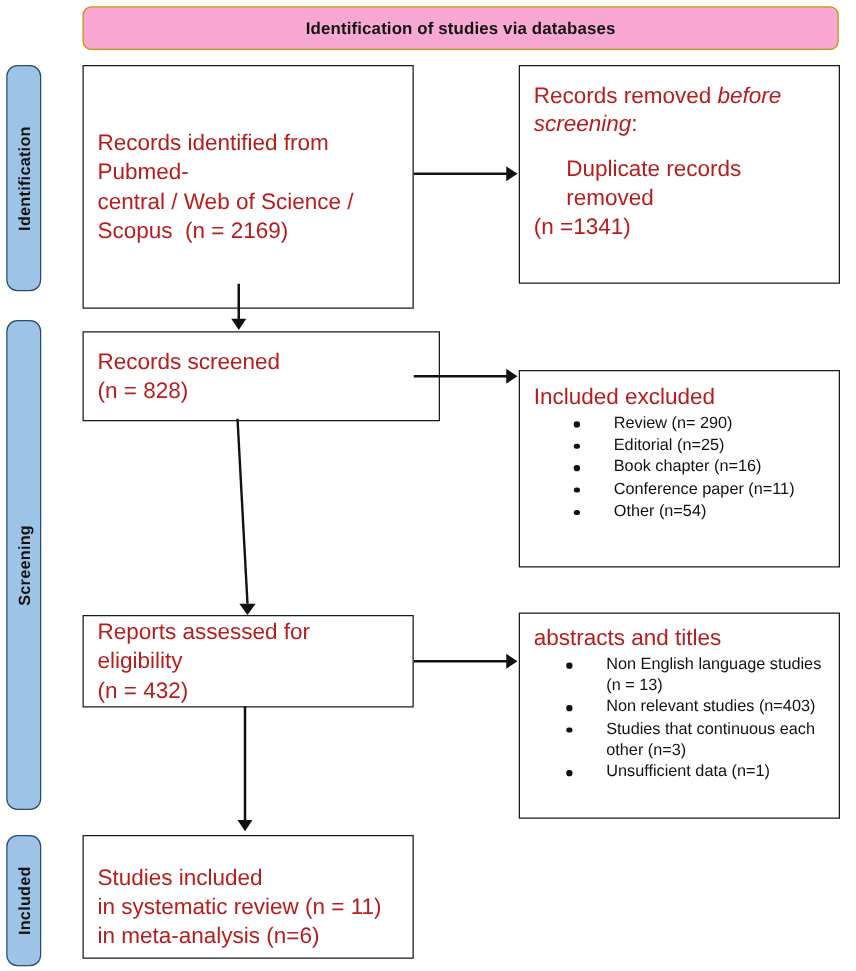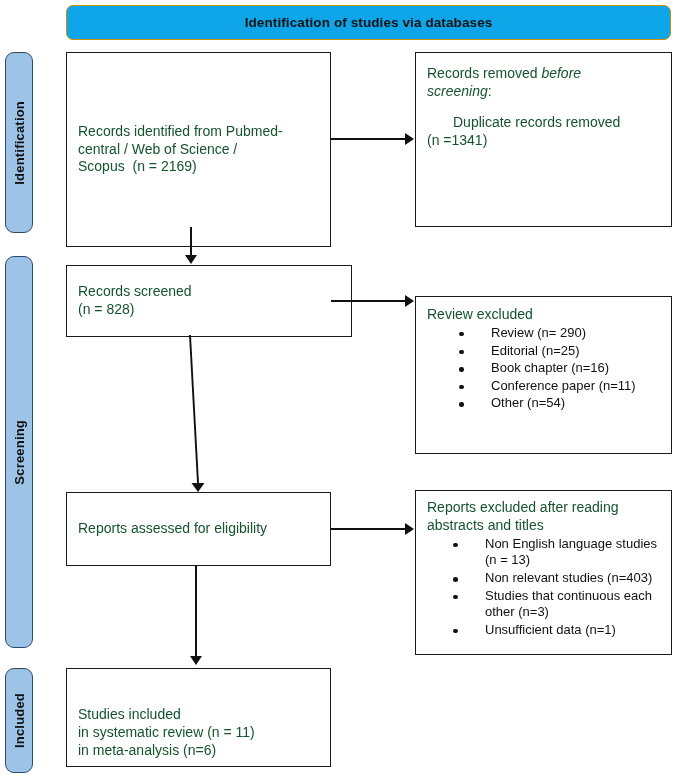--- a/index.html
+++ b/index.html
@@ -16,21 +16,21 @@
     width: 685px;
     height: 777px;
     overflow: hidden;
     background: #ffffff;
   }
 
   
   .phase-banner {
     position: absolute;
     box-sizing: border-box;
-    background: #0ea5e9;
+    background: #f9a8d4;
     border: 1.5px solid #C79200;
     border-radius: 7px;
     display: flex;
     align-items: center;
     justify-content: center;
     font-weight: bold;
     font-size: 13.5px;
     letter-spacing: 0.1px;
     color: #141414;
   }
@@ -66,23 +66,23 @@
     display: flex;
     flex-direction: column;
     justify-content: center;
     padding: 6px 11px;
   }
   .flow-box.top-align {
     justify-content: flex-start;
     padding-top: 12px;
   }
   .box-line {
-    font-size: 14px;
+    font-size: 18px;
     line-height: 1.28;
-    color: #14532d;
+    color: #b91c1c;
     white-space: pre-wrap;
   }
   .box-line.italic { font-style: italic; }
   .box-line.indent { padding-left: 26px; }
   .spacer-line { height: 13px; }
 
   
   .bullet-list {
     list-style: none;
     margin: 0;
@@ -169,36 +169,36 @@
     <div class="box-line indent">Duplicate records removed</div>
     <div class="box-line indent" style="padding-left:0">(n =1341)</div>
   </div>
 
   <div class="flow-box" style="left:66px; top:265px; width:286px; height:72px;">
     <div class="box-line">Records screened</div>
     <div class="box-line">(n = 828)</div>
   </div>
 
   <div class="flow-box top-align" style="left:415px; top:296px; width:257px; height:158px; padding-top:9px;">
-    <div class="box-line">Review excluded</div>
+    <div class="box-line">Included excluded</div>
     <ul class="bullet-list">
       <li>Review (n= 290)</li>
       <li>Editorial (n=25)</li>
       <li>Book chapter (n=16)</li>
       <li>Conference paper (n=11)</li>
       <li>Other (n=54)</li>
     </ul>
   </div>
 
   <div class="flow-box" style="left:66px; top:492px; width:265px; height:74px;">
     <div class="box-line">Reports assessed for eligibility</div>
+    <div class="box-line">(n = 432)</div>
   </div>
 
   <div class="flow-box top-align" style="left:415px; top:490px; width:257px; height:165px; padding-top:8px;">
-    <div class="box-line">Reports excluded after reading</div>
     <div class="box-line">abstracts and titles</div>
     <ul class="bullet-list" style="padding-left:24px">
       <li>Non English language studies (n = 13)</li>
       <li>Non relevant studies (n=403)</li>
       <li>Studies that continuous each other (n=3)</li>
       <li>Unsufficient data (n=1)</li>
     </ul>
   </div>
 
   <div class="flow-box top-align" style="left:66px; top:668px; width:265px; height:99px; padding-top:14px;justify-content:flex-end;">

